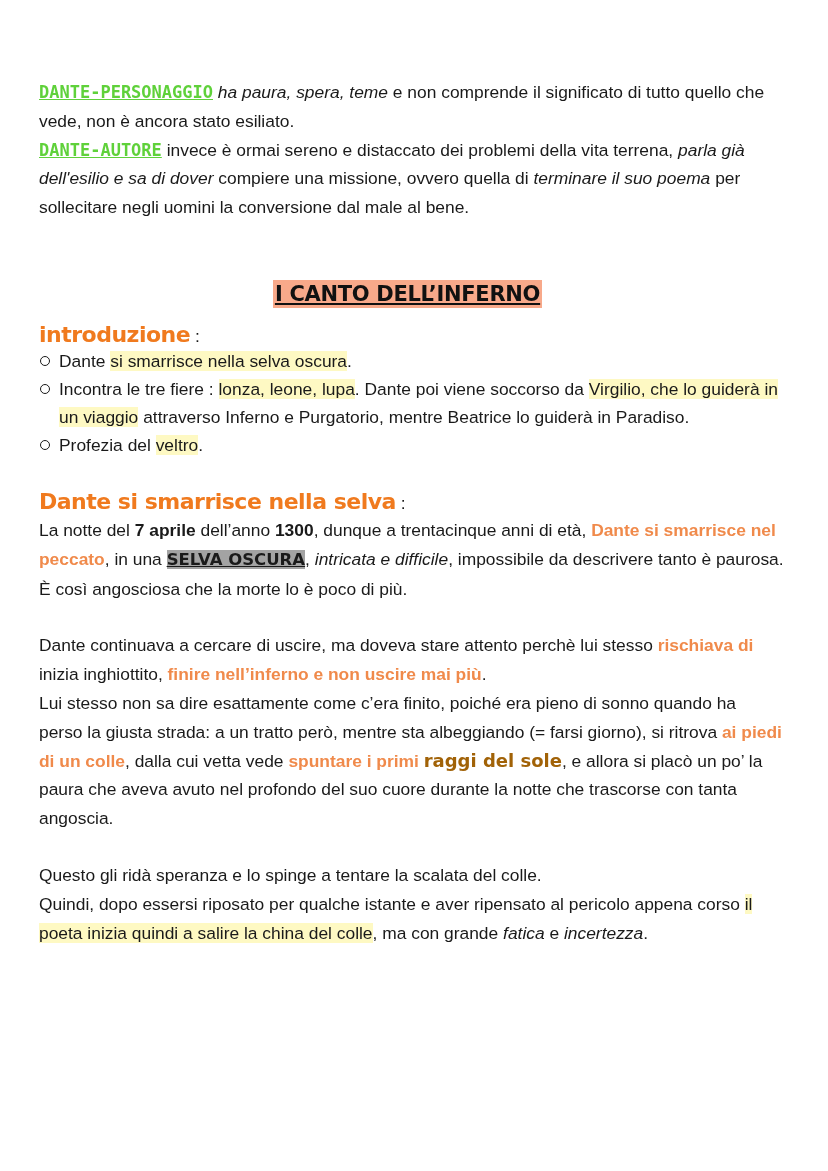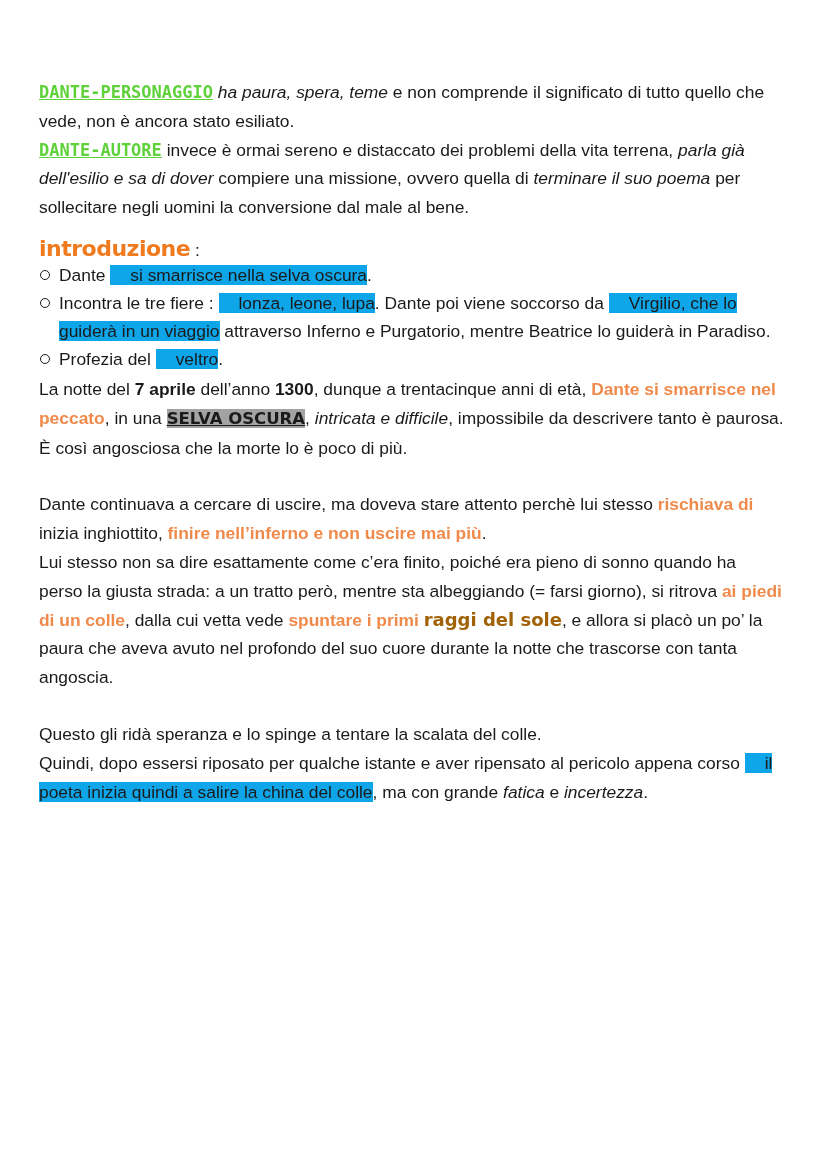--- a/index.html
+++ b/index.html
@@ -7,21 +7,21 @@
       width: 828px; height: 1171px; overflow: hidden; position: relative;
       font-family: "Liberation Sans", sans-serif;
       color: #1a1a1a;
     }
     .page { position: absolute; left: 39px; top: 0; width: 745px; }
     .p { font-size: 17.4px; line-height: 28.8px; margin: 0; }
     .green { color: #5fd13a; font-family: "DejaVu Sans Mono", monospace; font-weight: bold; text-decoration: underline; font-size: 17px; }
     .u { }
     .i { font-style: italic; }
     .b { font-weight: bold; }
-    .hl { background: #0ea5e9; padding-left: 20px; }
+    .hl { background: #fef9c3; }
     .or { color: #f08a4b; font-weight: bold; }
     .title-wrap { text-align: center; }
     .title {
       display: inline-block; background: #f8a98a; font-family: "DejaVu Sans", sans-serif; font-weight: bold;
       font-size: 21px; text-decoration: underline; padding: 2px 2px; letter-spacing: -0.3px; color: #111;
     }
     .section-h { font-family: "DejaVu Sans", sans-serif; font-weight: bold; font-size: 22px; color: #f07a1e; letter-spacing: -0.5px; }
     .colon { font-size: 17.4px; color: #1a1a1a; font-weight: normal; }
     ul.bul { list-style: none; margin: 0; padding: 0; }
     ul.bul li { position: relative; padding-left: 20px; font-size: 17.4px; line-height: 28px; }
@@ -38,39 +38,45 @@
 
   <p class="p" style="margin-top:78px;">
     <span class="green">DANTE-PERSONAGGIO</span>
     <span class="i">ha paura, spera, teme</span><span> e non comprende il significato di tutto quello che vede, non è ancora stato esiliato.</span>
   </p>
 
   <p class="p">
     <span class="green">DANTE-AUTORE</span><span> invece è ormai sereno e </span><span class="u">distaccato dei problemi della vita</span><span> terrena, </span><span class="i">parla già </span><span class="i u">dell'esilio</span><span class="i"> e sa di dover</span><span> compiere una missione, ovvero quella di </span><span class="i u">terminare il suo poema</span><span> per sollecitare negli uomini la conversione dal male al bene.</span>
   </p>
 
+  <div class="title-wrap" style="margin-top:58px; margin-left:-8px;">
+    <span class="title">I CANTO DELL’INFERNO</span>
+  </div>
 
   <div style="margin-top:14px;">
     <span class="section-h">introduzione</span><span class="colon"> :</span>
   </div>
   <ul class="bul">
     <li>
       <span class="dot"></span>
       <span>Dante </span><span class="hl">si smarrisce nella selva oscura</span><span>.</span>
     </li>
     <li>
       <span class="dot"></span>
       <span>Incontra le tre fiere : </span><span class="hl">lonza, leone, lupa</span><span>. Dante poi viene soccorso da </span><span class="hl">Virgilio, che lo guiderà in un viaggio</span><span> attraverso Inferno e Purgatorio, mentre Beatrice lo guiderà in Paradiso.</span>
     </li>
     <li>
       <span class="dot"></span>
       <span>Profezia del </span><span class="hl">veltro</span><span>.</span>
     </li>
   </ul>
 
+  <div style="margin-top:30px;">
+    <span class="section-h">Dante si smarrisce nella selva</span><span class="colon"> :</span>
+  </div>
   <p class="p" style="margin-top:2px;">
     <span>La notte del </span><span class="b">7 aprile</span><span> dell’anno </span><span class="b">1300</span><span>, dunque a trentacinque anni di età, </span><span class="or">Dante si smarrisce nel peccato</span><span>, in una </span><span class="selva">SELVA OSCURA</span><span>, </span><span class="i">intricata e difficile</span><span>, impossibile da descrivere tanto è paurosa.</span><br>
     <span>È così angosciosa che la morte lo è poco di più.</span>
   </p>
 
   <p class="p" style="margin-top:28px;">
     <span>Dante continuava a cercare di uscire, ma doveva stare attento perchè lui stesso </span><span class="or">rischiava di</span><span> inizia inghiottito, </span><span class="or">finire nell’inferno e non uscire mai più</span><span>.</span><br>
     <span>Lui stesso non sa dire esattamente come c’era finito, poiché era pieno di sonno quando ha perso la giusta strada: a un tratto però, mentre sta albeggiando (= farsi giorno), si ritrova </span><span class="or">ai piedi di un colle</span><span>, dalla cui vetta vede </span><span class="or">spuntare i primi </span><span class="raggi">raggi del sole</span><span>, e allora si placò un po’ la paura che aveva avuto nel profondo del suo cuore durante la notte che trascorse con tanta angoscia.</span>
   </p>
 

